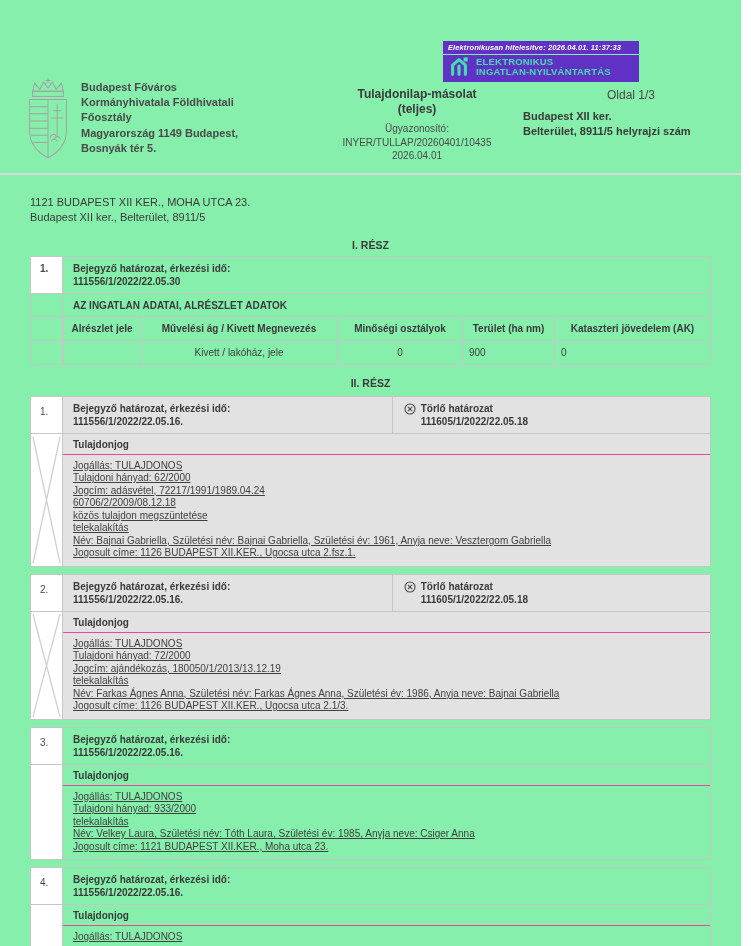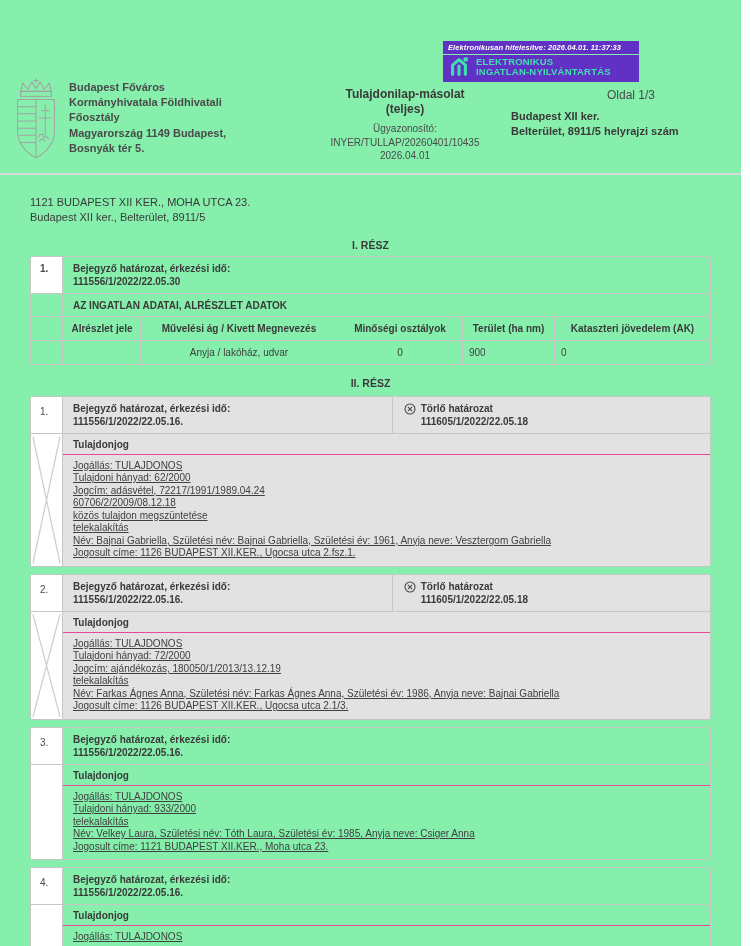--- a/index.html
+++ b/index.html
@@ -7,21 +7,21 @@
   .page { position:relative; width:741px; height:946px; background:#86efac; overflow:hidden; color:#3f3f3f; }
 
   
   .badge { position:absolute; top:41px; left:443px; width:196px; }
   .badge-strip { background:#6130c4; color:#fff; font-size:7.5px; font-weight:bold; font-style:italic;
                  padding:2px 4px 2px 5px; letter-spacing:0.1px; white-space:nowrap; margin-bottom:1px; }
   .badge-box { background:#6130c4; height:27px; display:flex; align-items:flex-end; gap:6px; padding:0 6px 4px 5px; }
   .badge-title { color:#3fe0ae; font-weight:bold; font-size:9.5px; line-height:1.12; letter-spacing:0.2px; }
 
   
-  .header { display:flex; padding:78px 30px 0 12px; }
+  .header { display:flex; padding:78px 30px 0 24px; }
   .issuer { display:flex; gap:9px; width:287px; }
   .issuer-lines { font-weight:bold; font-size:11px; line-height:1.38; color:#4a4a4a; padding-top:2px; }
   .title-block { width:212px; text-align:center; padding-top:9px; }
   .doc-title { font-weight:bold; font-size:12px; line-height:1.25; color:#3a3a3a; }
   .case-block { margin-top:5px; font-size:10px; line-height:1.35; color:#4a4a4a; }
   .right-block { flex:1; padding-top:10px; }
   .page-num { font-size:12px; text-align:right; padding-right:56px; color:#4a4a4a; }
   .prop-block { margin-top:7px; font-weight:bold; font-size:11px; line-height:1.35; color:#3a3a3a; }
 
   .divider { border:none; border-top:2px solid #dadada; margin:9px 0 0 0; }
@@ -153,21 +153,21 @@
         <div class="spacer-cell"></div>
         <div class="cell c1 th">Alrészlet jele</div>
         <div class="cell c2 th">Művelési ág / Kivett Megnevezés</div>
         <div class="cell c3 th">Minőségi osztályok</div>
         <div class="cell c4 th">Terület (ha nm)</div>
         <div class="cell c5 th">Kataszteri jövedelem (AK)</div>
       </div>
       <div class="row">
         <div class="spacer-cell"></div>
         <div class="cell c1"></div>
-        <div class="cell c2">Anyja / lakóház, udvar</div>
+        <div class="cell c2">Kivett / lakóház, jele</div>
         <div class="cell c3">0</div>
         <div class="cell c4">900</div>
         <div class="cell c5">0</div>
       </div>
     </div>
   </div>
 
   <div class="section-label second">II. RÉSZ</div>
   <div class="content">
 

